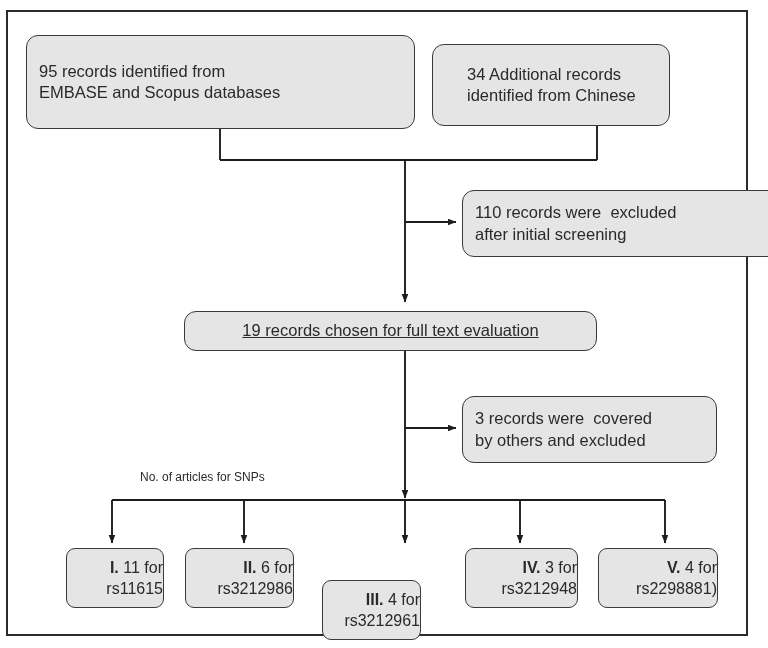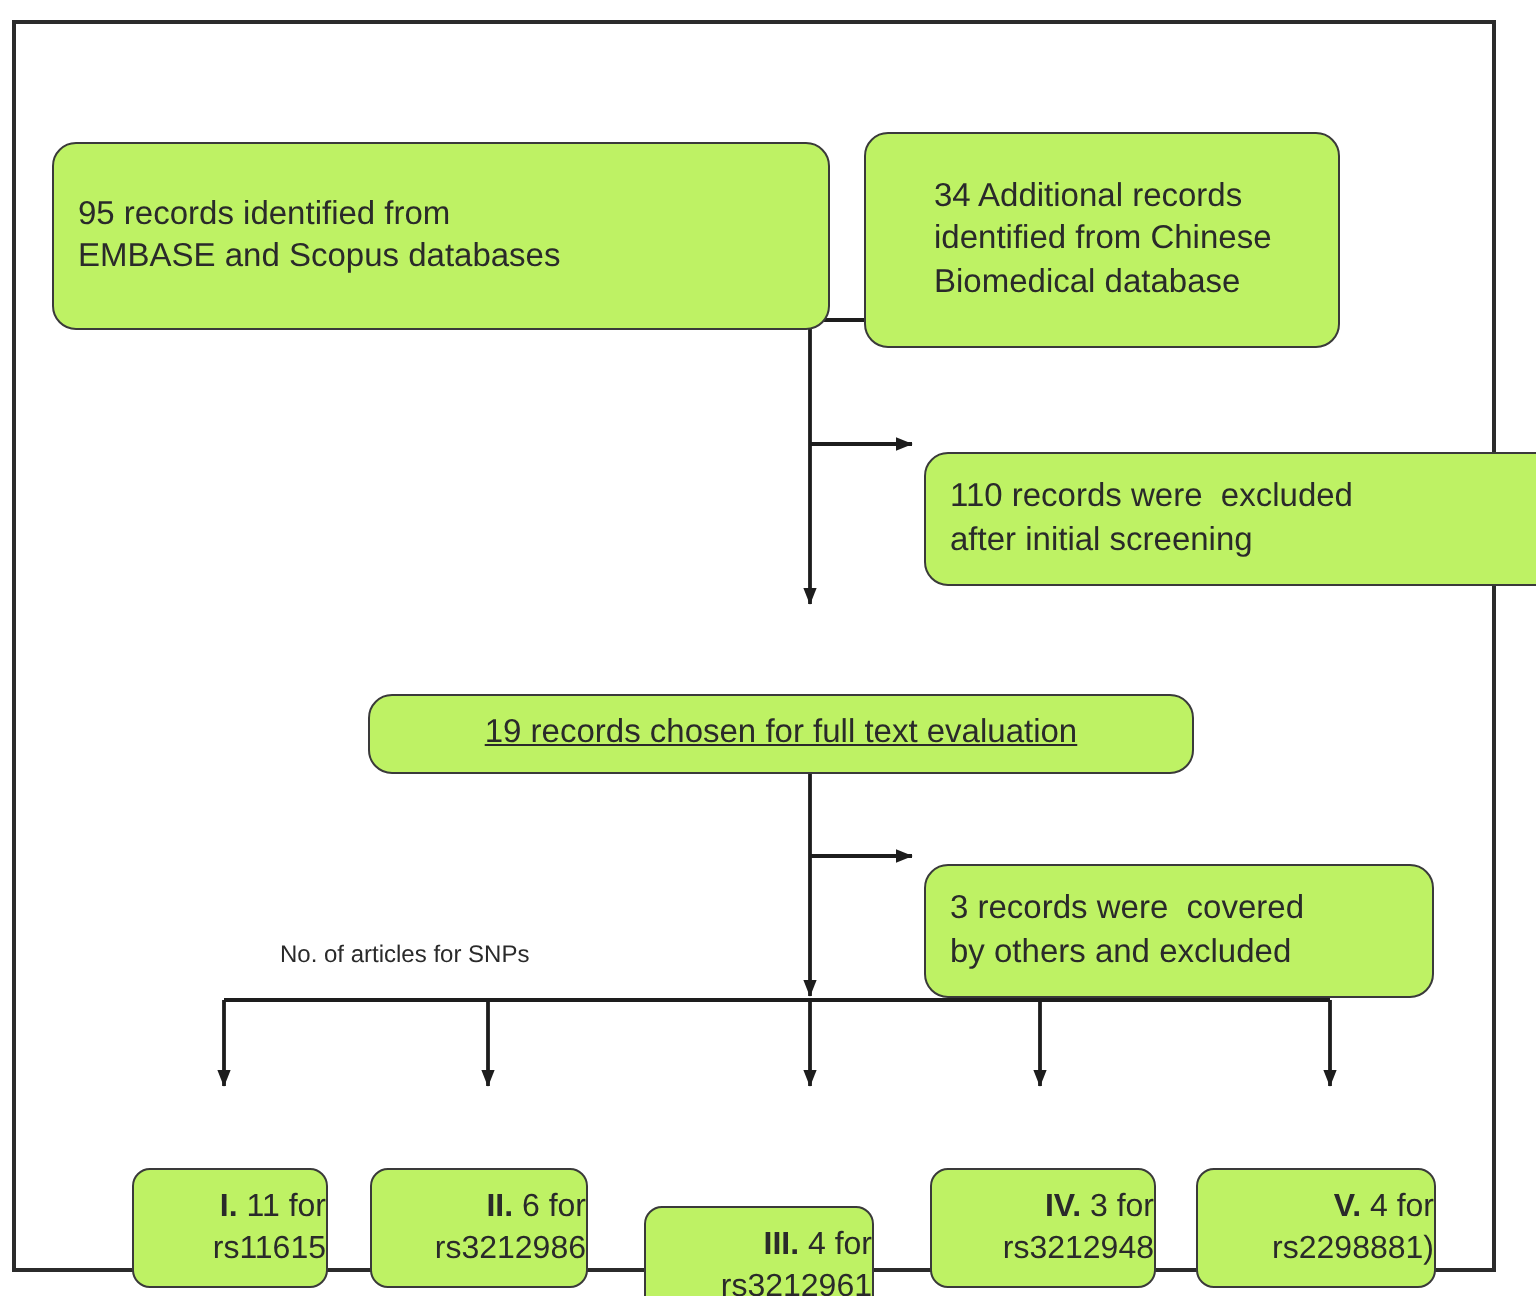--- a/index.html
+++ b/index.html
@@ -33,28 +33,27 @@
     top: 0;
     width: 768px;
     height: 648px;
     pointer-events: none;
   }
   .node {
     position: absolute;
     box-sizing: border-box;
     border: 1.6px solid #3a3a3a;
     border-radius: 12px;
-    background: #bef264;
+    background: #e5e5e5;
     color: #2a2a2a;
     font-size: 16.5px;
     line-height: 1.30;
     display: flex;
     flex-direction: column;
     justify-content: center;
-    margin-top: 36px;
   }
   .node .line {
     display: block;
     white-space: pre;
   }
   .node.pad-left {
     padding: 0 10px 0 12px;
   }
   .node.center {
     align-items: center;
@@ -115,24 +114,23 @@
       <path d="M520,500 L520,543" marker-end="url(#arrowhead)"></path>
       <path d="M665,500 L665,543" marker-end="url(#arrowhead)"></path>
     </g>
   </svg>
 
   <div class="node pad-left" style="left:26px; top:35px; width:389px; height:94px;">
     <span class="line">95 records identified from</span>
     <span class="line">EMBASE and Scopus databases</span>
   </div>
 
-  <div class="node pad-left" style="left:432px; top:30px; width:238px; height:108px;padding-left:34px;">
+  <div class="node pad-left" style="left:432px; top:44px; width:238px; height:82px;padding-left:34px;">
     <span class="line">34 Additional records</span>
     <span class="line">identified from Chinese</span>
-    <span class="line">Biomedical database</span>
   </div>
 
   <div class="node pad-left" style="left:462px; top:190px; width:332px; height:67px;">
     <span class="line">110 records were  excluded</span>
     <span class="line">after initial screening</span>
   </div>
 
   <div class="node center" style="left:184px; top:311px; width:413px; height:40px;">
     <span class="line">19 records chosen for full text evaluation</span>
   </div>
@@ -147,21 +145,21 @@
   <div class="node leaf" style="left:66px; top:548px; width:98px; height:60px;">
     <span class="line"><b class="rn">I.</b> <span>11 for</span></span>
     <span class="line">rs11615</span>
   </div>
 
   <div class="node leaf" style="left:185px; top:548px; width:109px; height:60px;">
     <span class="line"><b class="rn">II.</b> <span>6 for</span></span>
     <span class="line">rs3212986</span>
   </div>
 
-  <div class="node leaf" style="left:322px; top:567px; width:115px; height:60px;">
+  <div class="node leaf" style="left:322px; top:580px; width:99px; height:60px;">
     <span class="line"><b class="rn">III.</b> <span>4 for</span></span>
     <span class="line">rs3212961</span>
   </div>
 
   <div class="node leaf" style="left:465px; top:548px; width:113px; height:60px;">
     <span class="line"><b class="rn">IV.</b> <span>3 for</span></span>
     <span class="line">rs3212948</span>
   </div>
 
   <div class="node leaf" style="left:598px; top:548px; width:120px; height:60px;">

